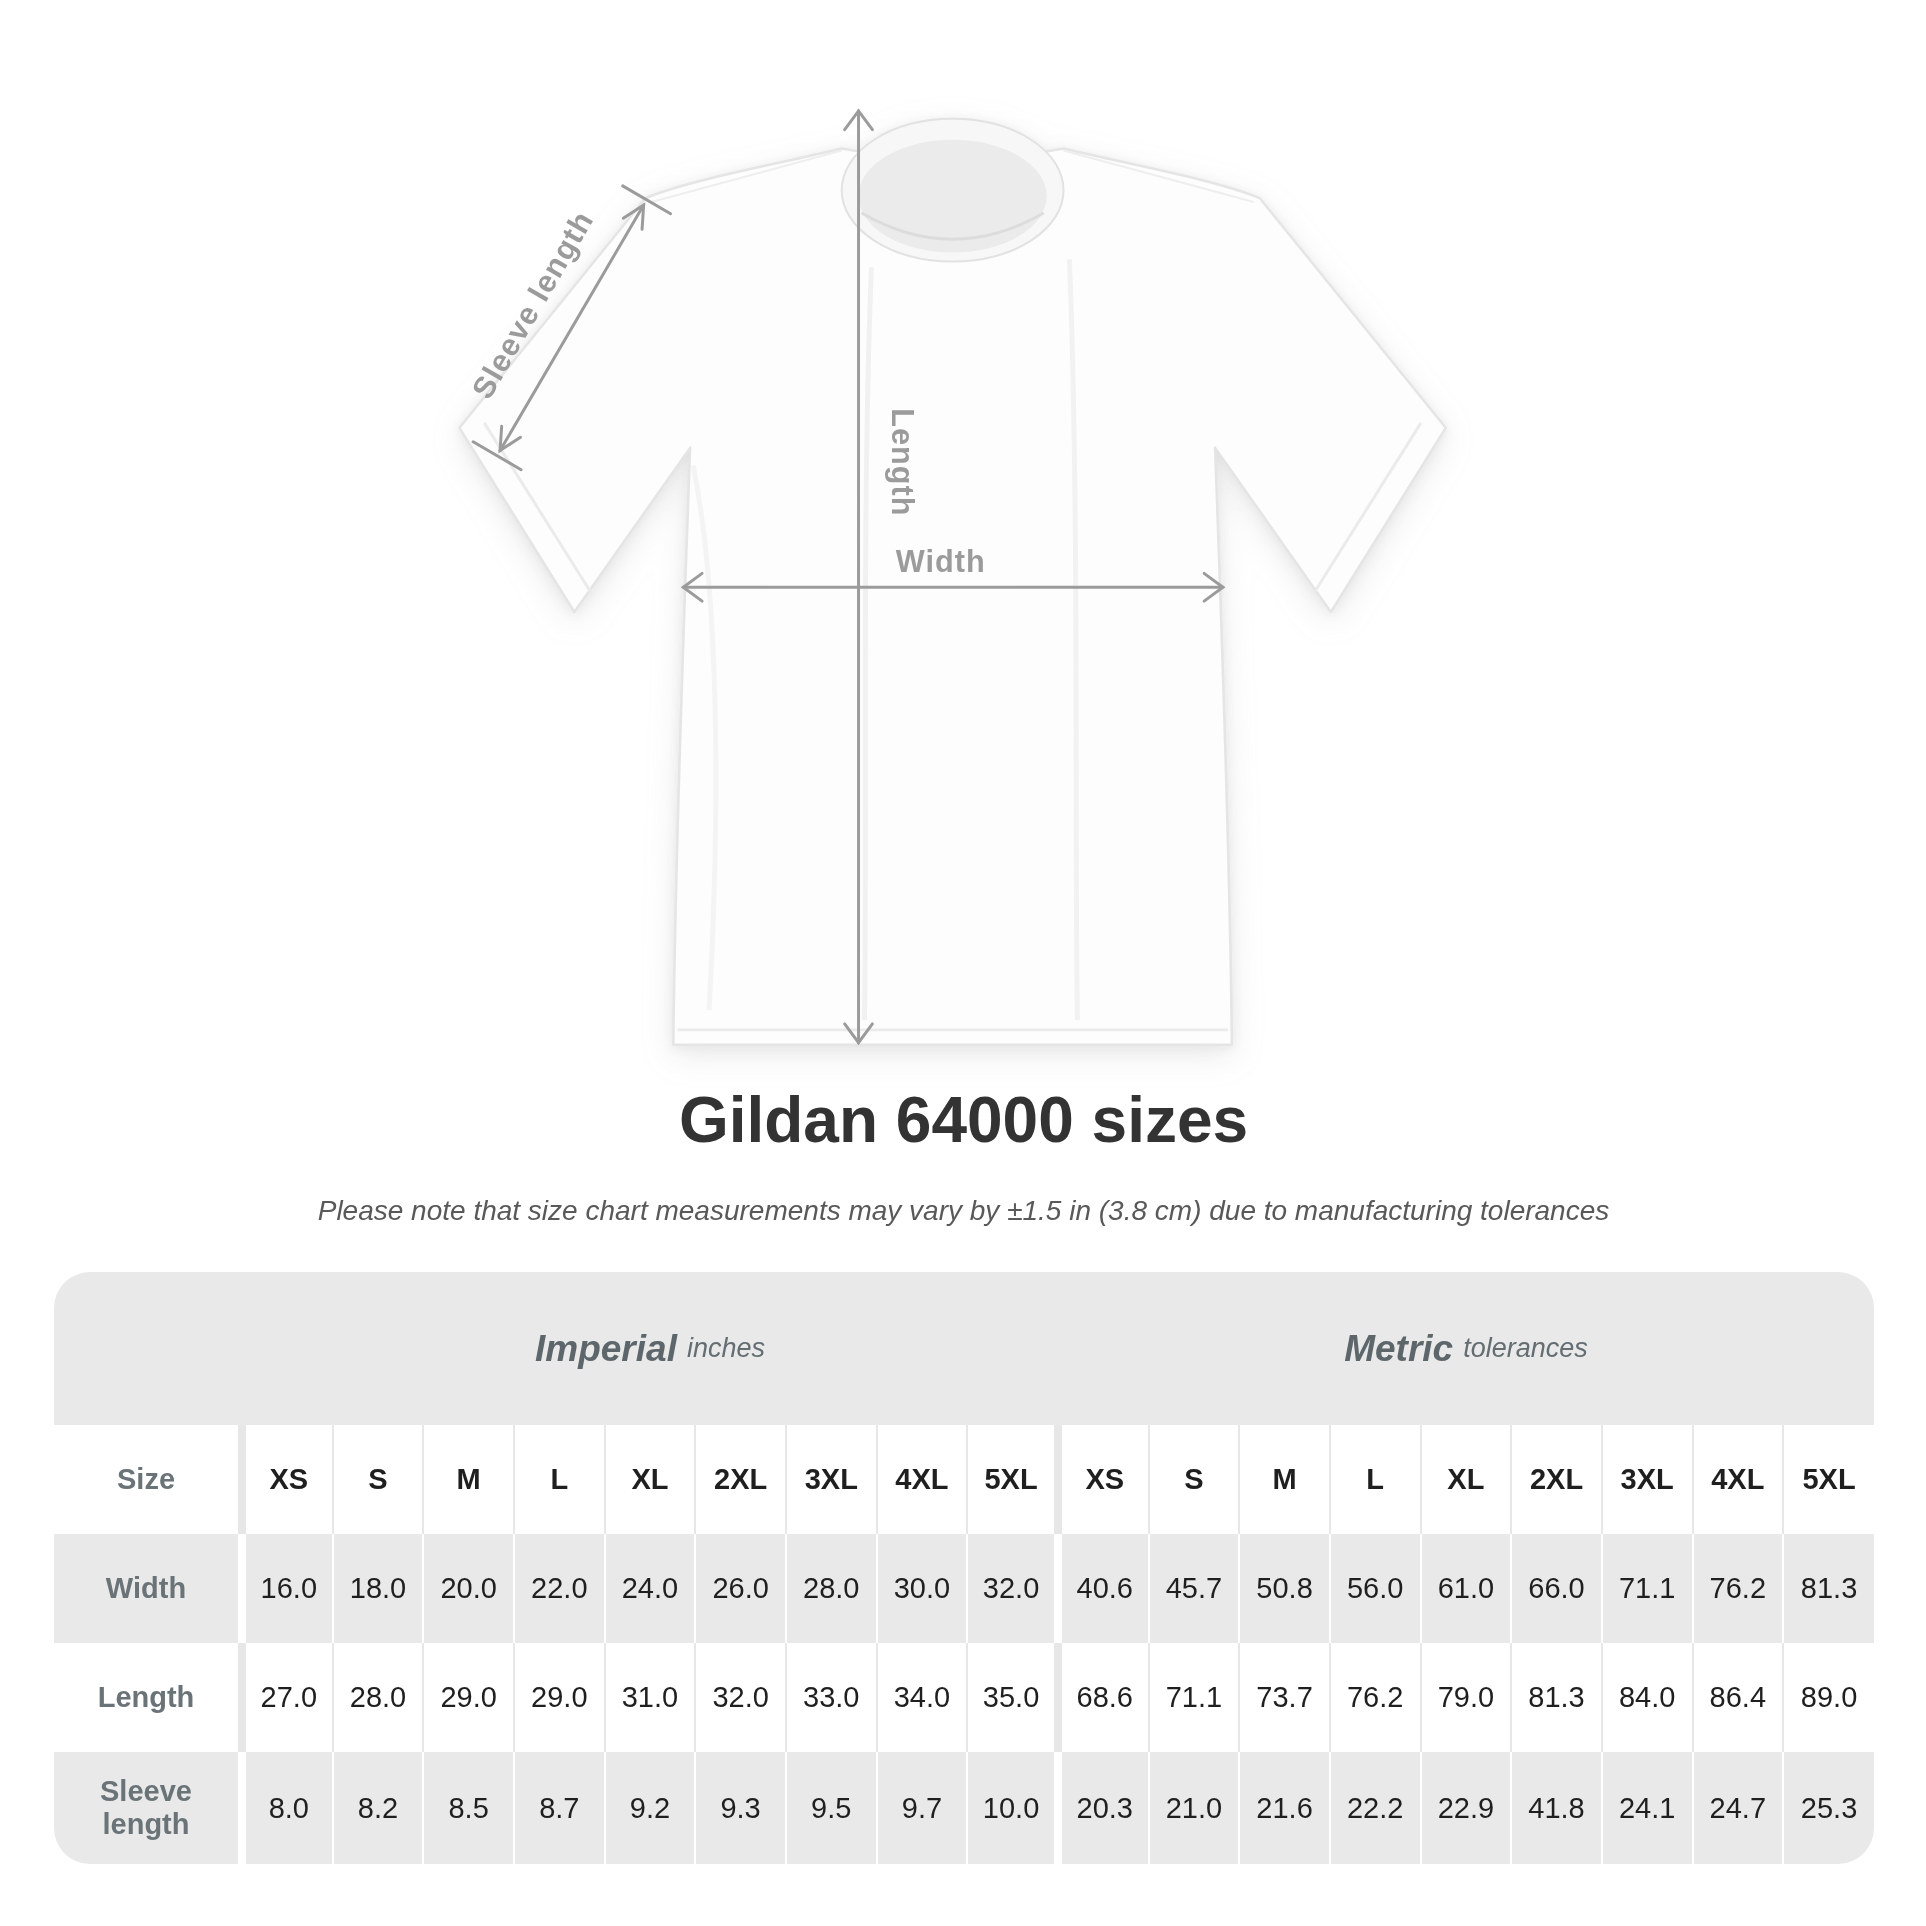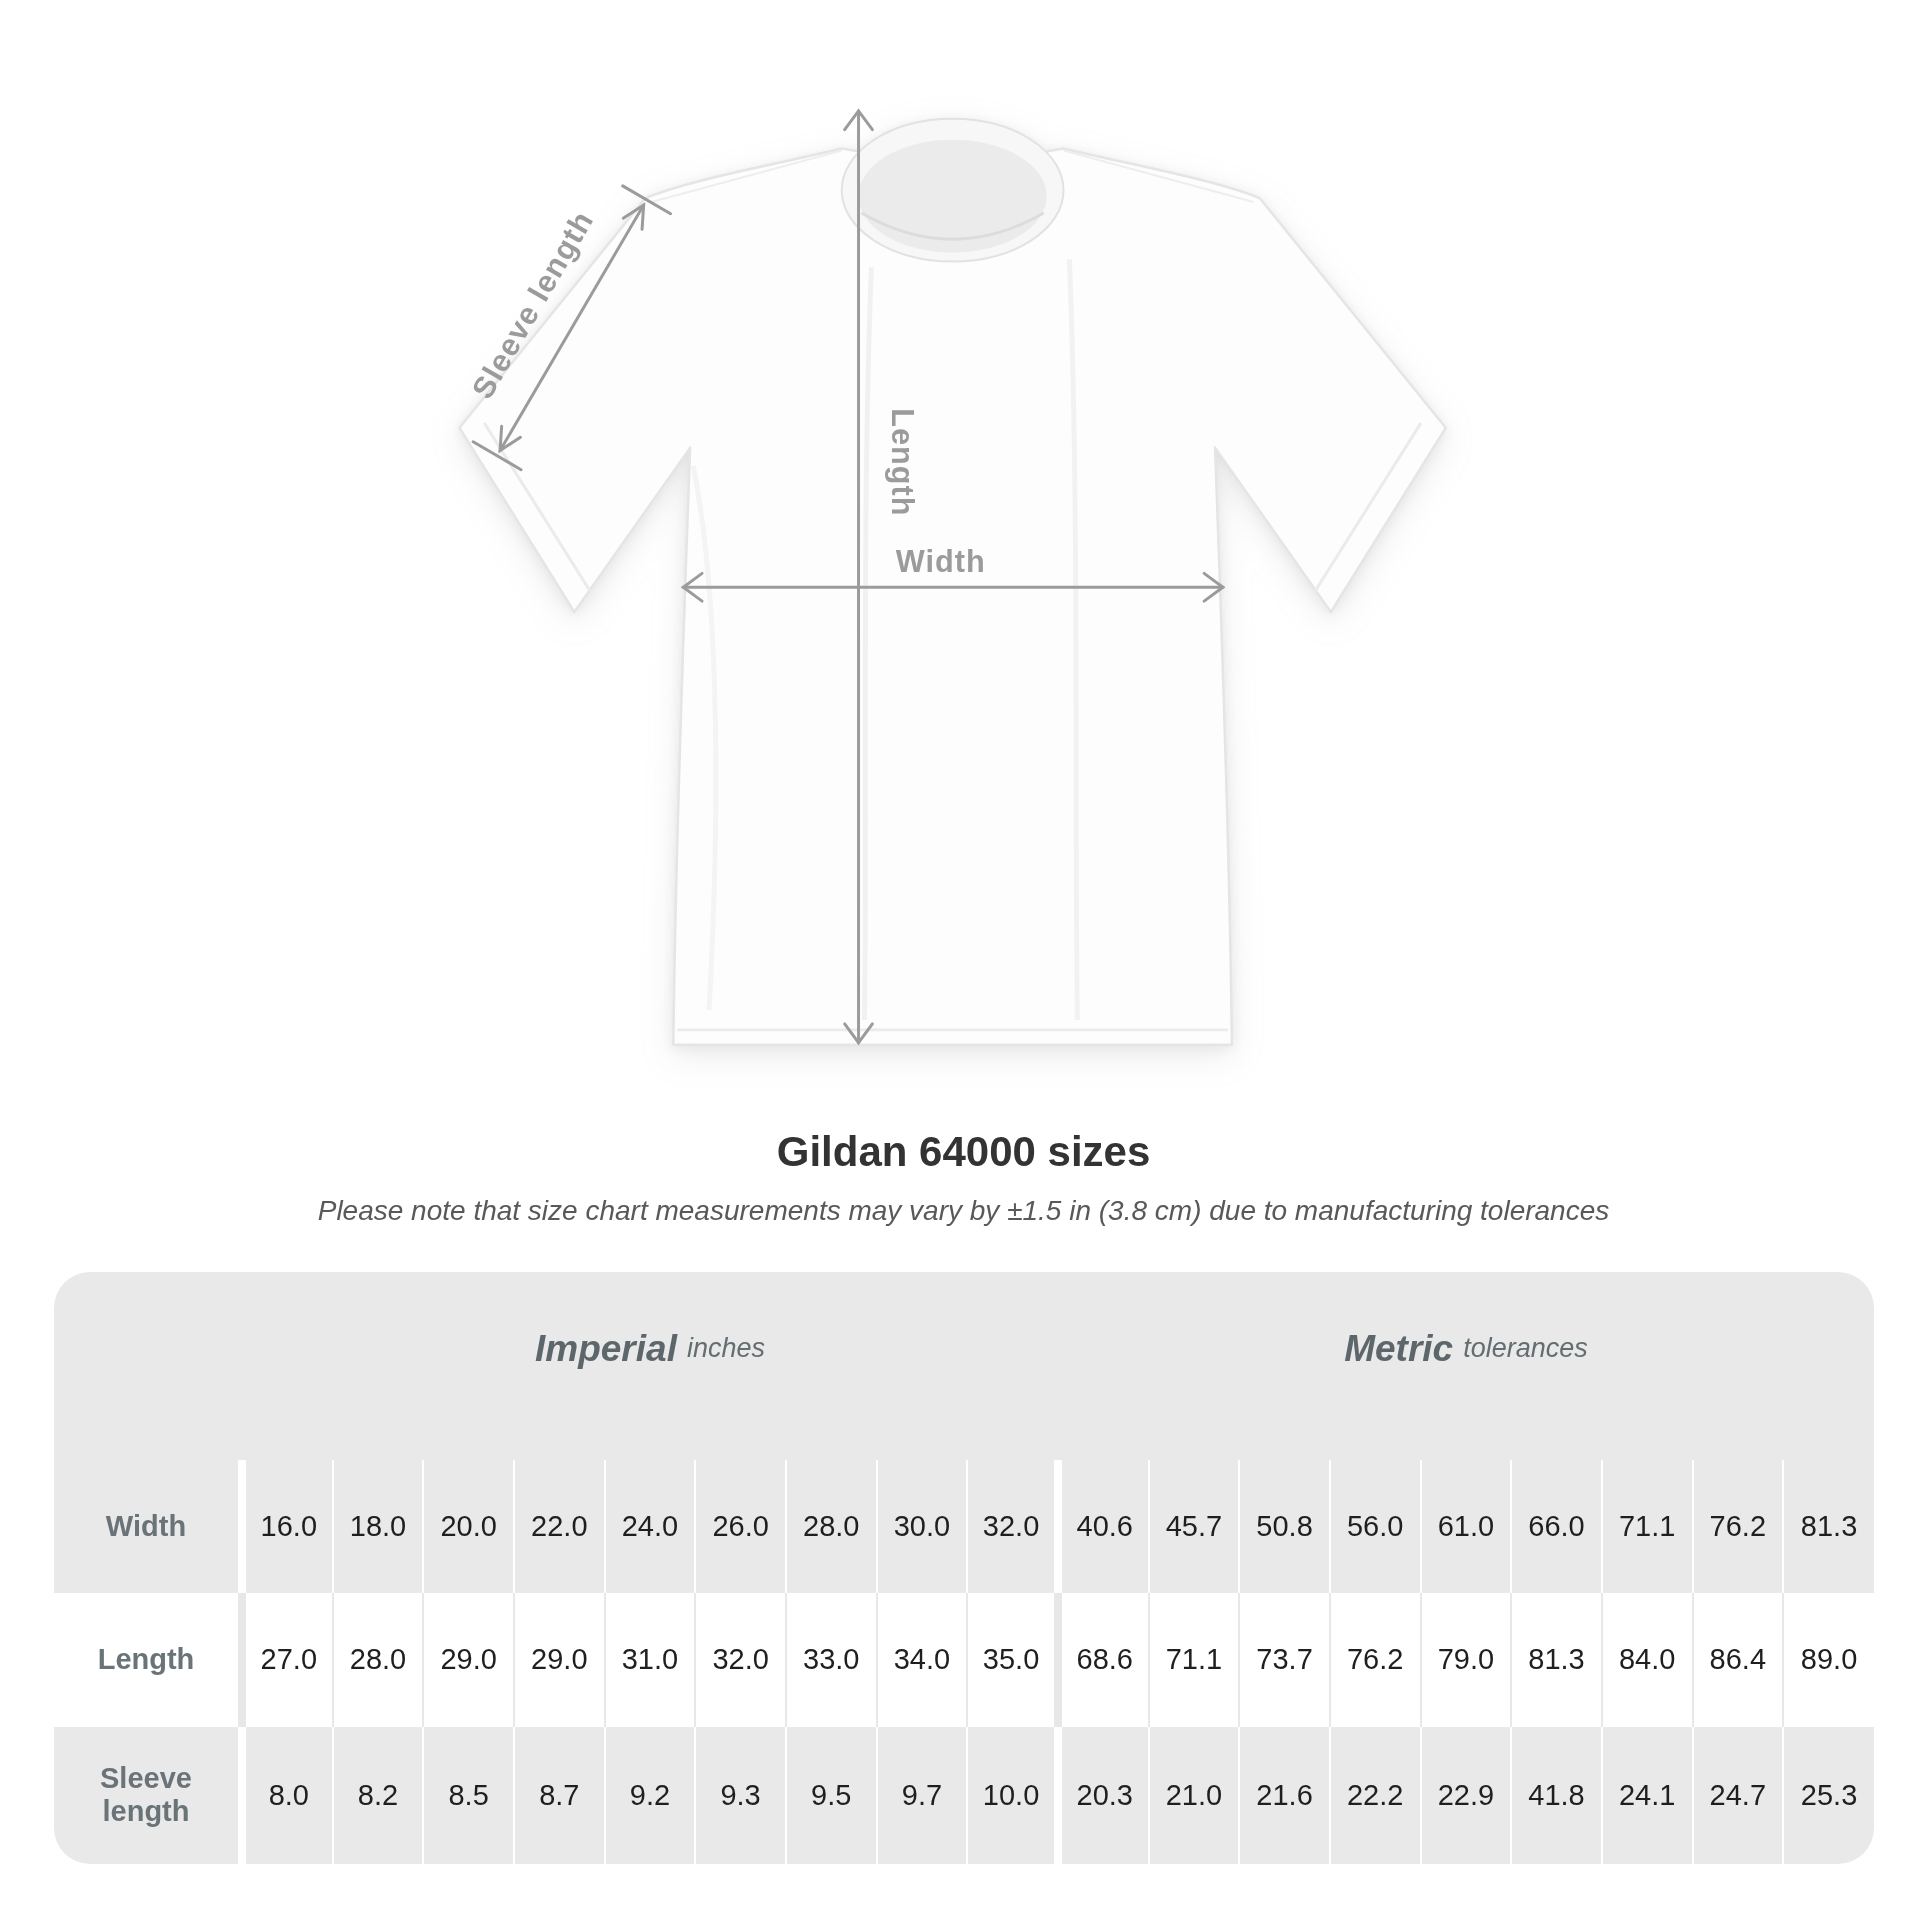--- a/index.html
+++ b/index.html
@@ -6,22 +6,22 @@
   body{
     width:1927px;height:1927px;position:relative;background:#ffffff;
     font-family:"Liberation Sans","DejaVu Sans",sans-serif;overflow:hidden;
   }
   
   .hero{position:absolute;top:0;left:0;width:1927px;height:1119px;}
   .shirt{filter:drop-shadow(0 10px 16px rgba(120,120,120,.14)) drop-shadow(0 2px 5px rgba(120,120,120,.10));}
   .ann-text{font-weight:700;font-size:31px;fill:#9b9b9b;letter-spacing:1px;}
   
   .page-title{
-    position:absolute;top:1131px;left:0;width:100%;text-align:center;
-    font-size:42px;font-weight:700;color:#333333;line-height:1;
+    position:absolute;top:1088px;left:0;width:100%;text-align:center;
+    font-size:64px;font-weight:700;color:#333333;line-height:1;
   }
   .page-subtitle{
     position:absolute;top:1194px;left:0;width:100%;text-align:center;
     font-size:28px;font-style:italic;color:#595959;line-height:1.2;
   }
   
   .tableWrap{
     position:absolute;top:1272px;left:54px;width:1820px;height:592px;
     border-radius:36px;overflow:hidden;background:#ffffff;
   }
@@ -144,20 +144,41 @@
         <div class="grp grp-imp">
           <div class="uname">Imperial</div>
           <div class="usub">inches</div>
         </div>
         <div class="grp grp-met">
           <div class="uname">Metric</div>
           <div class="usub">tolerances</div>
         </div>
       </td>
     </tr>
+    <tr class="r-sizes white">
+      <td class="lbl">Size</td>
+      <td class="szh v vf">XS</td>
+      <td class="szh v">S</td>
+      <td class="szh v">M</td>
+      <td class="szh v">L</td>
+      <td class="szh v">XL</td>
+      <td class="szh v">2XL</td>
+      <td class="szh v">3XL</td>
+      <td class="szh v">4XL</td>
+      <td class="szh v">5XL</td>
+      <td class="szh v vf">XS</td>
+      <td class="szh v">S</td>
+      <td class="szh v">M</td>
+      <td class="szh v">L</td>
+      <td class="szh v">XL</td>
+      <td class="szh v">2XL</td>
+      <td class="szh v">3XL</td>
+      <td class="szh v">4XL</td>
+      <td class="szh v">5XL</td>
+    </tr>
     <tr class="r-width gray">
       <td class="lbl">Width</td>
       <td class="v vf">16.0</td>
       <td class="v">18.0</td>
       <td class="v">20.0</td>
       <td class="v">22.0</td>
       <td class="v">24.0</td>
       <td class="v">26.0</td>
       <td class="v">28.0</td>
       <td class="v">30.0</td>

